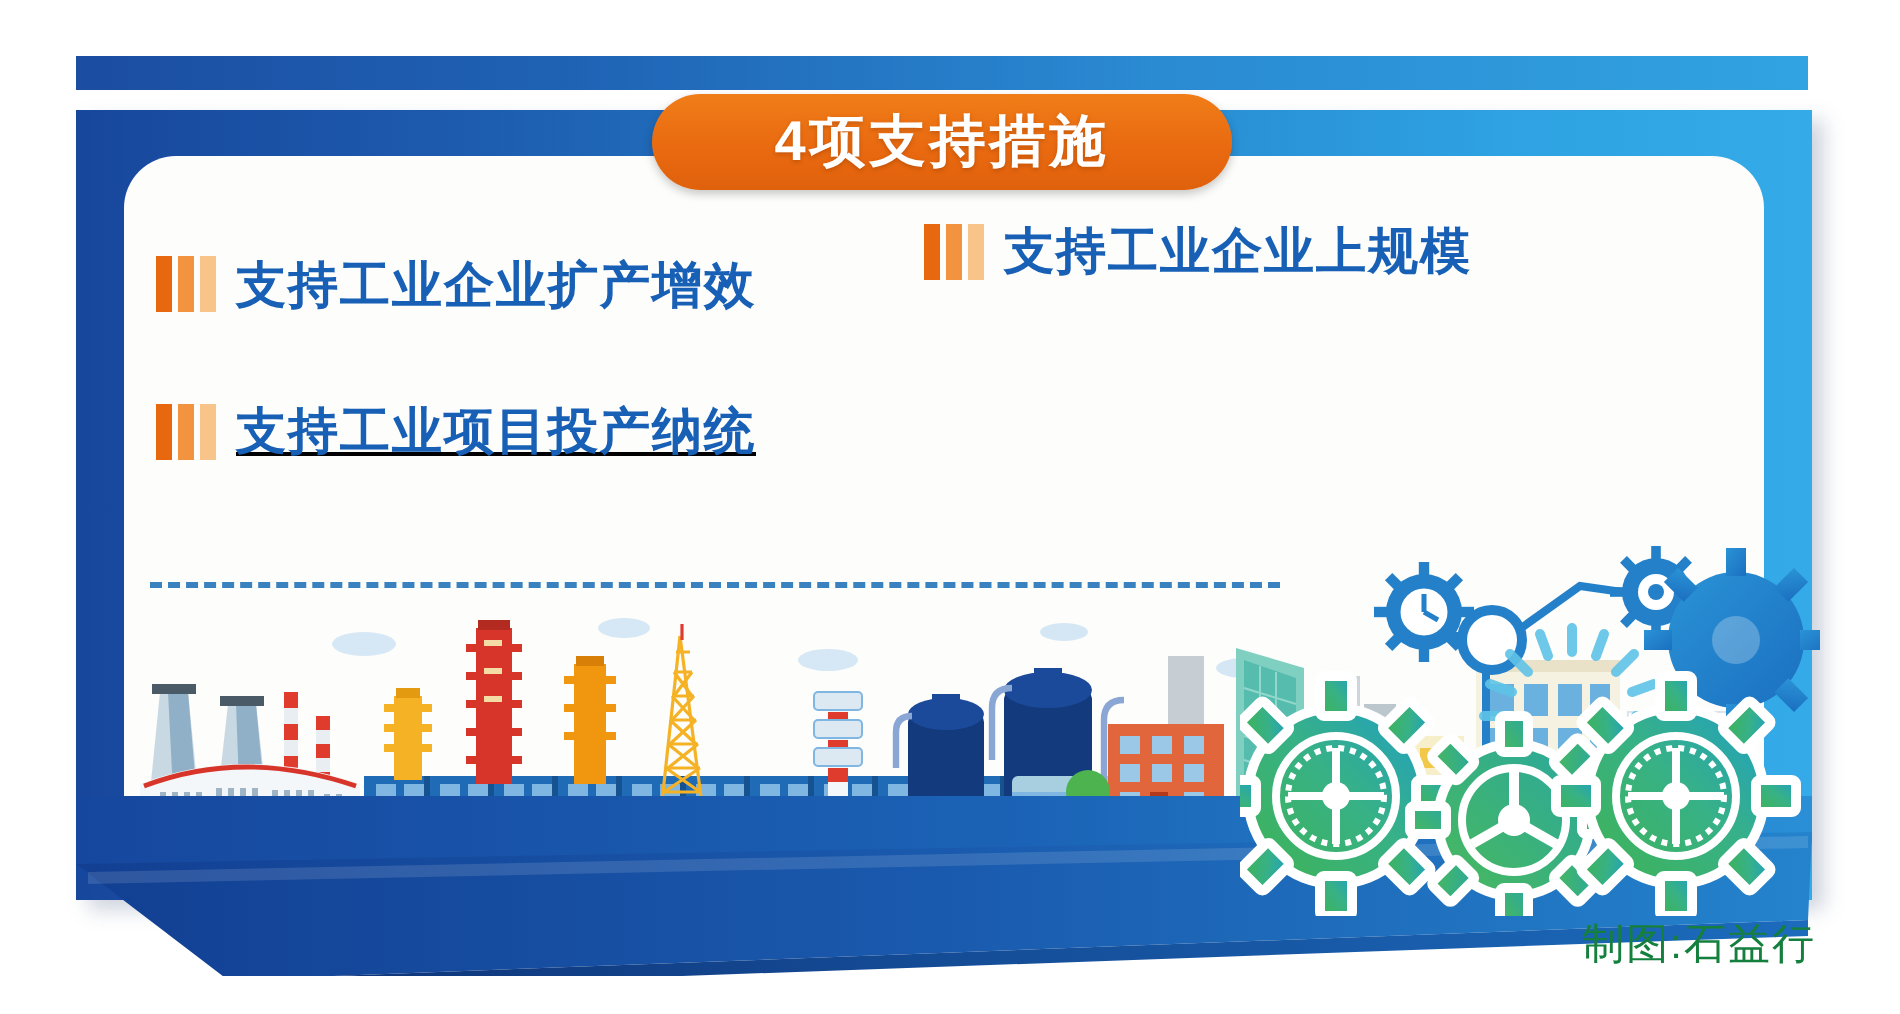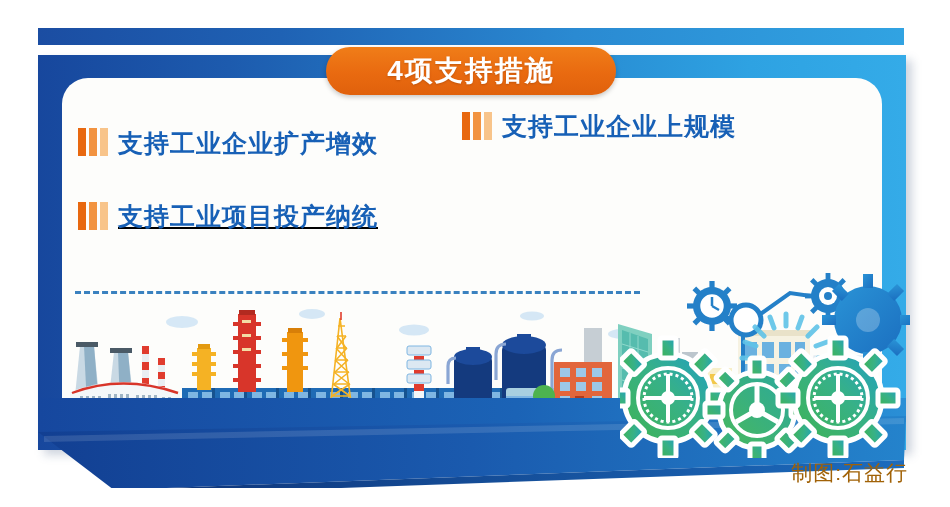--- a/index.html
+++ b/index.html
@@ -154,21 +154,21 @@
     left: 38px; top: 398px;
     width: 880px; height: 90px;
     z-index: 22;
   }
   .ribbon svg { display: block; }
 
   
   .credit {
     position: absolute;
     right: 42px; top: 462px;
-    color: #a16207;
+    color: #15803d;
     font-size: 21px;
     letter-spacing: 1px;
     z-index: 40;
     line-height: 1;
   }
 
   
   .margin-col {
     position: absolute;
     right: 0; top: 56px;

